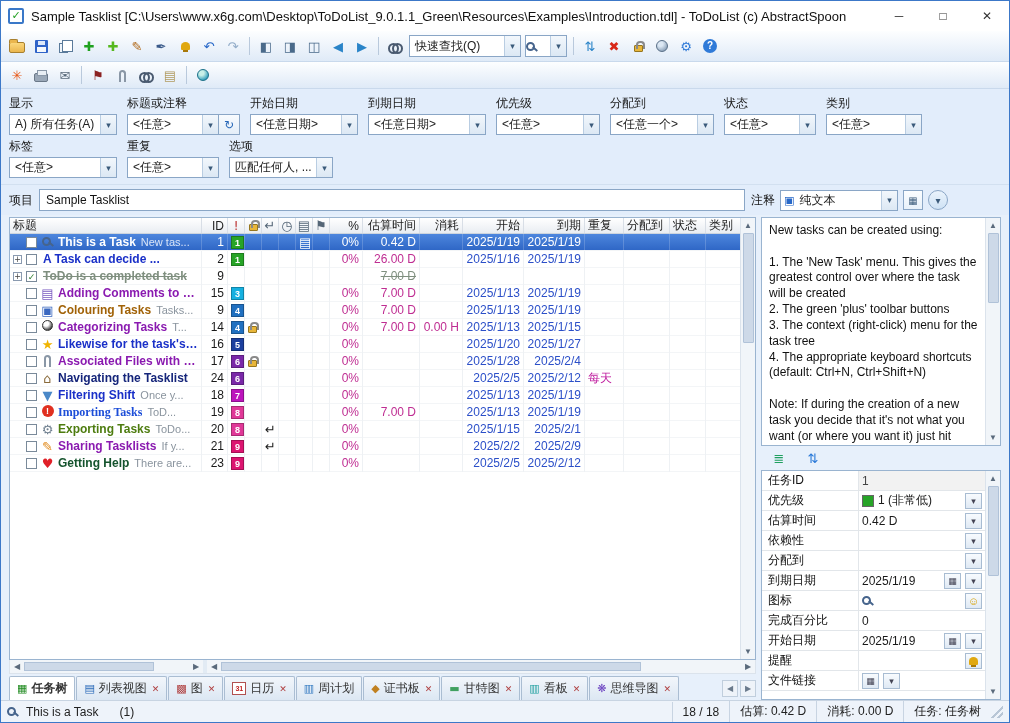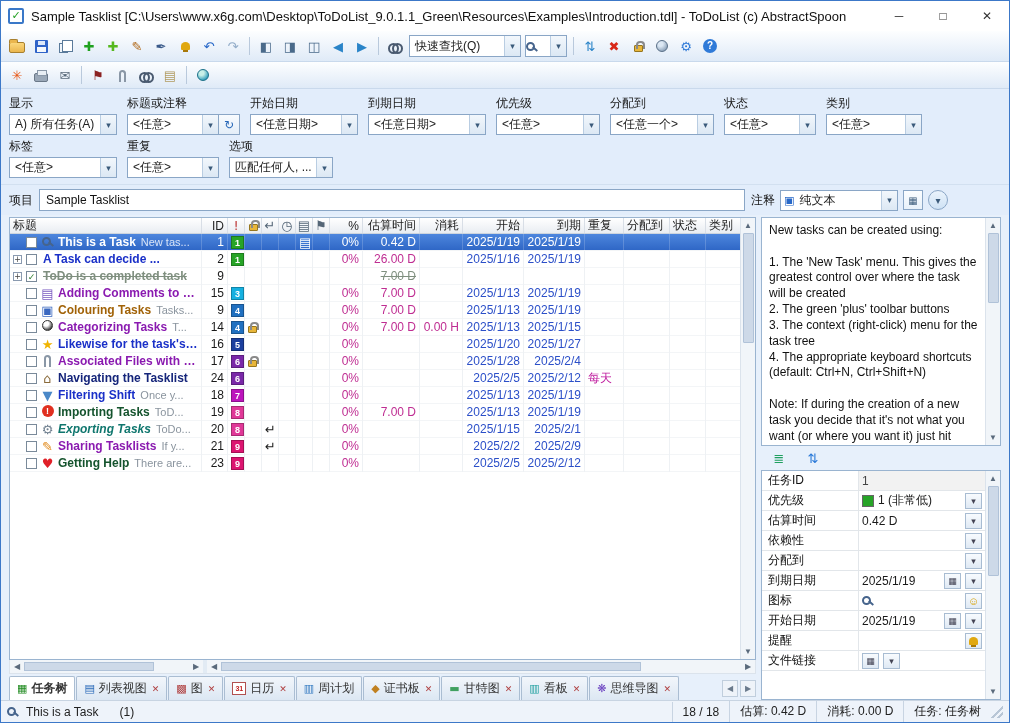--- a/index.html
+++ b/index.html
@@ -692,21 +692,21 @@
                 <div class="t-cell c-recur" style="width: 39px;"></div>
                 <div class="t-cell c-assign" style="width: 46px;"></div>
                 <div class="t-cell c-status" style="width: 36px;"></div>
                 <div class="t-cell c-cat" style="width: 36px;"></div>
               </div>
               <div class="t-row">
                 <div class="t-cell c-title" style="width: 192px;">
                   <span class="expand"></span>
                   <span class="cb"></span>
                   <span class="ticon"><span class="shape shape-warn"></span></span>
-                  <span class="t-title" style="color: #14532d;">Importing Tasks</span>
+                  <span class="t-title" style="color: #1d4ed8; font-family: Liberation Serif, serif;">Importing Tasks</span>
                   <span class="t-suffix">ToD...</span>
                 </div>
                 <div class="t-cell c-id ar" style="width: 26px;">19</div>
                 <div class="t-cell c-pri" style="width: 17px;">
                   <span class="pri-box" style="background: rgb(224, 56, 152);">8</span>
                 </div>
                 <div class="t-cell c-lock" style="width: 17px;"></div>
                 <div class="t-cell c-ret" style="width: 17px;"></div>
                 <div class="t-cell c-clock" style="width: 17px;"></div>
                 <div class="t-cell c-file" style="width: 17px;"></div>
@@ -719,21 +719,21 @@
                 <div class="t-cell c-recur" style="width: 39px;"></div>
                 <div class="t-cell c-assign" style="width: 46px;"></div>
                 <div class="t-cell c-status" style="width: 36px;"></div>
                 <div class="t-cell c-cat" style="width: 36px;"></div>
               </div>
               <div class="t-row">
                 <div class="t-cell c-title" style="width: 192px;">
                   <span class="expand"></span>
                   <span class="cb"></span>
                   <span class="gl ticon" style="color: rgb(112, 128, 144);">⚙</span>
-                  <span class="t-title" style="color: #0f766e; font-style: italic;">Exporting Tasks</span>
+                  <span class="t-title" style="color: #4d7c0f;">Exporting Tasks</span>
                   <span class="t-suffix">ToDo...</span>
                 </div>
                 <div class="t-cell c-id ar" style="width: 26px;">20</div>
                 <div class="t-cell c-pri" style="width: 17px;">
                   <span class="pri-box" style="background: rgb(224, 56, 152);">8</span>
                 </div>
                 <div class="t-cell c-lock" style="width: 17px;"></div>
                 <div class="t-cell c-ret" style="width: 17px;">
                   <span class="gl">↵</span>
                 </div>
@@ -956,20 +956,26 @@
                 <span class="a-btn">▦</span>
                 <span class="a-btn">▾</span>
               </div>
             </div>
             <div class="a-row">
               <div class="a-label">图标</div>
               <div class="a-value">
                 <span class="shape shape-mag"></span>
                 <span class="a-text"></span>
                 <span class="a-btn smiley">☺</span>
+              </div>
+            </div>
+            <div class="a-row">
+              <div class="a-label">完成百分比</div>
+              <div class="a-value">
+                <span class="a-text">0</span>
               </div>
             </div>
             <div class="a-row">
               <div class="a-label">开始日期</div>
               <div class="a-value">
                 <span class="a-text">2025/1/19</span>
                 <span class="a-btn">▦</span>
                 <span class="a-btn">▾</span>
               </div>
             </div>

